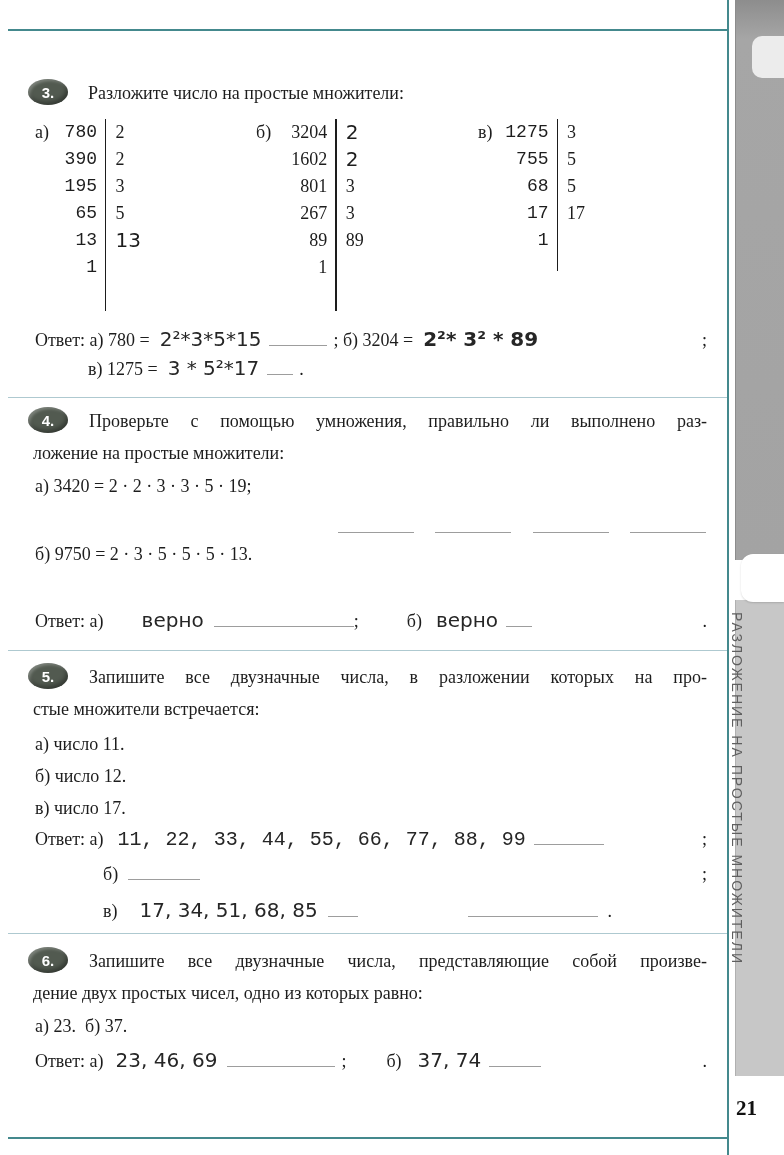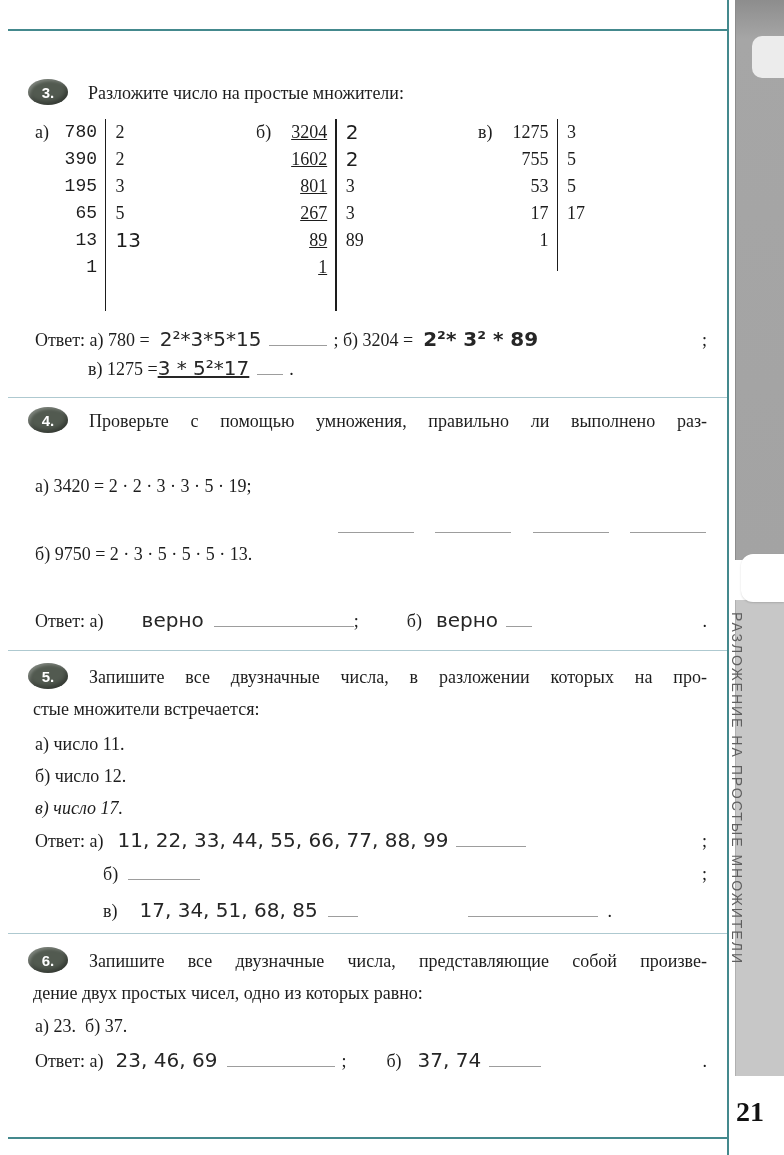--- a/index.html
+++ b/index.html
@@ -51,21 +51,21 @@
   .edge-bottom { position:absolute; left:735px; top:600px; width:49px; height:476px;
                  background:#c7c7c7; border-left:1px solid #b0b0b0; }
   .notch-top { position:absolute; left:752px; top:36px; width:32px; height:42px;
                background:#ececec; border-radius:10px 0 0 10px; }
   .tab-mid { position:absolute; left:741px; top:554px; width:43px; height:48px;
              background:#ffffff; border-radius:12px 0 0 12px; box-shadow:0 1px 2px rgba(0,0,0,.15); }
   .side-title { position:absolute; left:729px; top:612px; height:452px;
                 writing-mode:vertical-rl; text-orientation:mixed;
                 font-family:"Liberation Sans", sans-serif; font-size:14px; letter-spacing:2px;
                 color:#5f5f5f; white-space:nowrap; }
-  .pagenum { position:absolute; left:736px; top:1096px; font-size:28px; font-weight:600; color:#111; }
+  .pagenum { position:absolute; left:736px; top:1096px; font-size:21px; font-weight:600; color:#111; }
 </style>
 </head>
 <body>
 
 <div class="page">
 
   <div class="rule top"></div>
 
   <section>
     <div class="badge" style="left:28px; top:79px;">
@@ -88,44 +88,44 @@
         <div>2</div>
         <div>2</div>
         <div>3</div>
         <div>5</div>
         <div class="hf">13</div>
       </div>
     </div>
 
     <div class="fb" style="left:256px; top:119px;">
       <span class="lbl">б)</span>
-      <div class="nums" style="min-width:48px;text-decoration:underline;">
+      <div class="nums" style="min-width:48px;">
         <div>3204</div>
         <div>1602</div>
         <div>801</div>
         <div>267</div>
         <div>89</div>
         <div>1</div>
       </div>
       <div class="vline" style="height:192px;"></div>
       <div class="facs">
         <div class="hf">2</div>
         <div class="hf">2</div>
         <div>3</div>
         <div>3</div>
         <div>89</div>
       </div>
     </div>
 
     <div class="fb" style="left:478px; top:119px;">
       <span class="lbl">в)</span>
-      <div class="nums" style="min-width:48px;">
+      <div class="nums" style="min-width:48px;font-family:Liberation Mono, monospace;">
         <div>1275</div>
         <div>755</div>
-        <div>53</div>
+        <div>68</div>
         <div>17</div>
         <div>1</div>
       </div>
       <div class="vline" style="height:152px;"></div>
       <div class="facs">
         <div>3</div>
         <div>5</div>
         <div>5</div>
         <div>17</div>
       </div>
@@ -134,34 +134,35 @@
     <div class="ans" style="left:35px; top:327px; width:672px;">
       <span>Ответ: а) 780 =</span>
       <span class="hand" style="margin-left:10px;">2²*3*5*15</span>
       <span class="bl" style="width:58px; margin-left:8px;"></span>
       <span class="pre" style="margin-left:6px;">; б) 3204 =</span>
       <span class="hand" style="margin-left:10px;font-weight:bold;">2²* 3² * 89</span>
       <span class="mr-auto">;</span>
     </div>
     <div class="ans" style="left:88px; top:356px;">
       <span>в) 1275 =</span>
-      <span class="hand" style="text-decoration:underline;">3 * 5²*17</span>
+      <span class="hand" style="margin-left:10px;">3 * 5²*17</span>
       <span class="bl" style="width:26px; margin-left:8px;"></span>
       <span style="margin-left:6px;">.</span>
     </div>
   </section>
 
   <div class="sep" style="top:397px;"></div>
 
   <section>
     <div class="badge" style="left:28px; top:407px;">
       <span>4.</span>
     </div>
     <div class="para" style="left:33px; top:405px; width:674px;">
       <div class="l1">Проверьте с помощью умножения, правильно ли выполнено раз-</div>
+      <div class="l2">ложение на простые множители:</div>
     </div>
     <div class="t" style="left:35px; top:476px;">а) 3420 = 2 · 2 · 3 · 3 · 5 · 19;</div>
     <div class="blrow" style="left:338px; top:521px; width:368px; justify-content:space-between;">
       <span class="bl" style="width:76px;"></span>
       <span class="bl" style="width:76px;"></span>
       <span class="bl" style="width:76px;"></span>
       <span class="bl" style="width:76px;"></span>
     </div>
     <div class="t" style="left:35px; top:544px;">б) 9750 = 2 · 3 · 5 · 5 · 5 · 13.</div>
     <div class="ans" style="left:35px; top:608px; width:672px;">
@@ -181,25 +182,25 @@
   <section>
     <div class="badge" style="left:28px; top:663px;">
       <span>5.</span>
     </div>
     <div class="para" style="left:33px; top:661px; width:674px;">
       <div class="l1">Запишите все двузначные числа, в разложении которых на про-</div>
       <div class="l2">стые множители встречается:</div>
     </div>
     <div class="t" style="left:35px; top:734px;">а) число 11.</div>
     <div class="t" style="left:35px; top:766px;">б) число 12.</div>
-    <div class="t" style="left:35px; top:798px;font-style:italic;">в) число 17.</div>
+    <div class="t" style="left:35px; top:798px;">в) число 17.</div>
 
     <div class="ans" style="left:35px; top:828px; width:672px;">
       <span>Ответ: а)</span>
-      <span class="hand" style="margin-left:14px;">11, 22, 33, 44, 55, 66, 77, 88, 99</span>
+      <span class="hand" style="margin-left:14px;font-family:Liberation Mono, monospace;">11, 22, 33, 44, 55, 66, 77, 88, 99</span>
       <span class="bl" style="width:70px; margin-left:8px;"></span>
       <span class="mr-auto">;</span>
     </div>
     <div class="ans" style="left:103px; top:864px; width:604px;">
       <span>б)</span>
       <span class="bl" style="width:72px; margin-left:10px;"></span>
       <span class="mr-auto">;</span>
     </div>
     <div class="ans" style="left:103px; top:898px; width:604px;">
       <span>в)</span>

